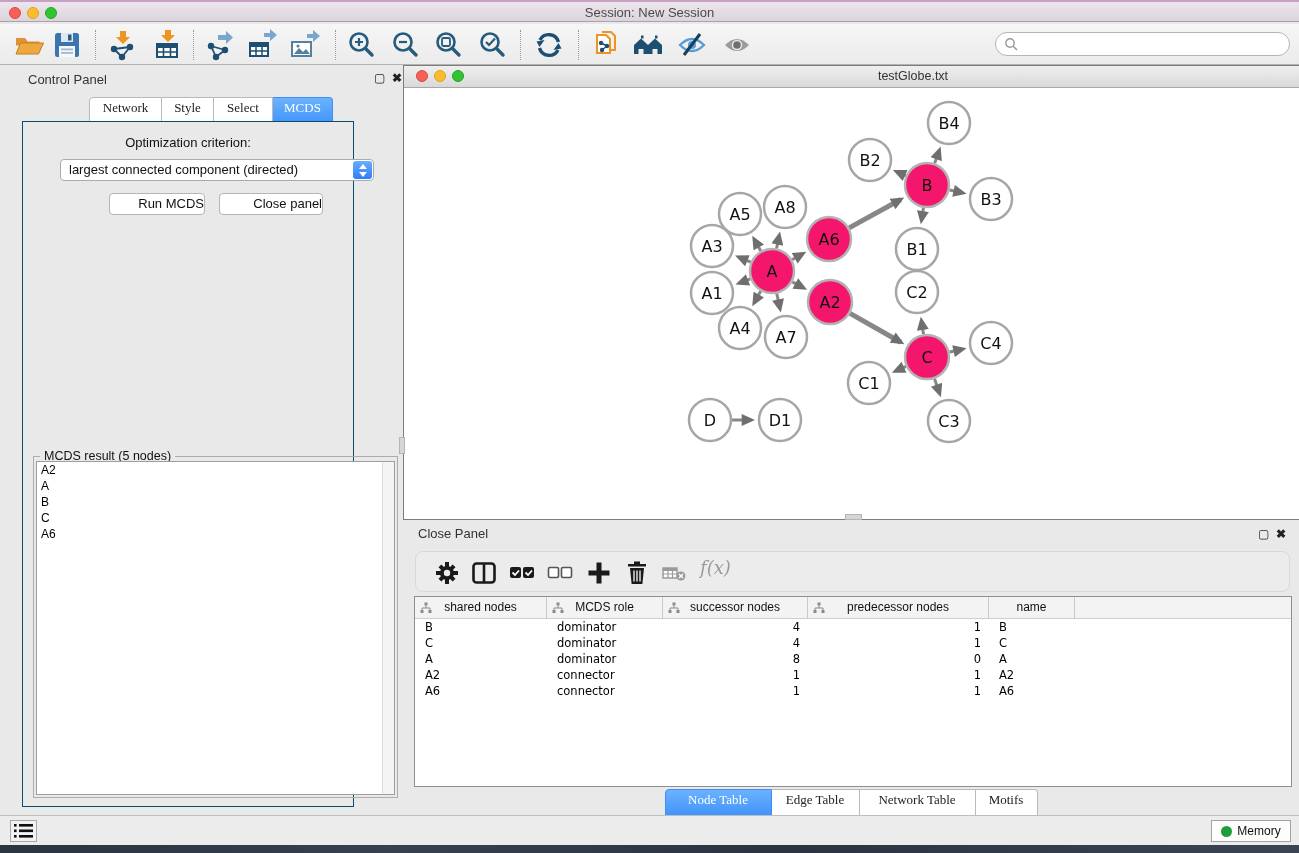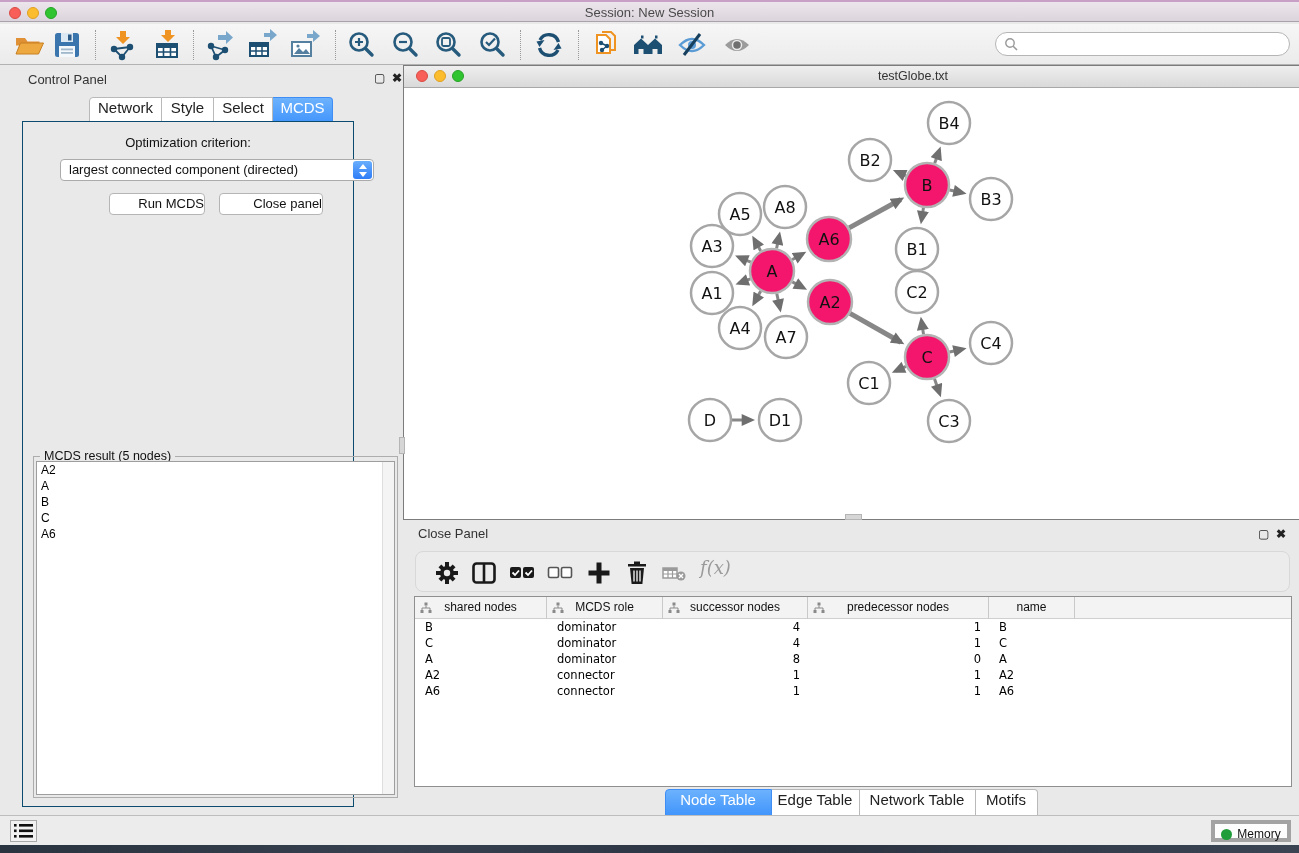--- a/index.html
+++ b/index.html
@@ -29,22 +29,22 @@
     border:none; outline:none; font-size:12px; background:transparent; }
   .searchbox svg { position:absolute; left:8px; top:4px; }
 
   
   .cpanel { position:absolute; left:16px; top:65px; width:390px; height:750px; background:#e9e9e9; }
   .cp-head { position:absolute; left:12px; top:7px; font-size:13px; color:#333; }
   .winbtn { position:absolute; top:6px; font-size:12px; color:#222; line-height:14px; cursor:default; }
   .cp-box { position:absolute; left:6px; top:56px; width:332px; height:686px;
     border:1px solid #0c4a6e; background:#e9e9e9; }
   .tabrow { position:absolute; left:0; right:0; display:flex; justify-content:center; }
-  .tabbtn { height:31px; line-height:19px; text-align:center; font-size:15px; color:#222;
-    background:#fff; border:1px solid #b9b9b9; border-left:none; cursor:default; }
+  .tabbtn { height:31px; line-height:19px; text-align:center; font-size:13px; color:#222;
+    background:#fff; border:1px solid #b9b9b9; border-left:none; cursor:default;font-family:Liberation Serif, serif; }
   .tabbtn:first-child { border-left:1px solid #b9b9b9; border-radius:4px 0 0 4px; }
   .tabbtn:last-child { border-radius:0 4px 4px 0; }
   .tabbtn.sel { background:linear-gradient(#6cb2fd,#3b90fc); border-color:#3f8ef5; color:#fff; }
   .opt-label { position:absolute; left:0; width:100%; text-align:center; font-size:13px; color:#111; }
   .selectbox { position:absolute; left:37px; top:37px; width:314px; height:22px;
     background:#fff; border:1px solid #ababab; border-radius:4px; font-size:13px;
     line-height:20px; padding-left:8px; color:#111; }
   .stepper { position:absolute; right:1px; top:1px; width:19px; height:18px;
     background:linear-gradient(#69aefd,#2f7df7); border-radius:3px; margin:0; }
   .stepper svg { position:absolute; left:3.5px; top:2px; }
@@ -94,21 +94,21 @@
   .al { padding-left:10px; text-align:left; }
   .ar { padding-right:8px; text-align:right; }
   .tabs-bottom { position:absolute; left:0; right:0; top:268px; }
 
   
   .statusbar { position:absolute; left:0; top:815px; width:1299px; height:30px;
     background:#ececec; border-top:1px solid #bdbdbd; }
   .listbtn { position:absolute; left:10px; top:4px; width:27px; height:22px;
     background:#f2f2f2; border:1px solid #a9a9a9; }
   .membtn { position:absolute; right:8px; top:4px; width:80px; height:22px; background:#fdfdfd;
-    border:4px solid #a3a3a3; font-size:12px; color:#111; text-align:center; line-height:20px; }
+    border:1px solid #a3a3a3; font-size:12px; color:#111; text-align:center; line-height:20px; }
   .memdot { display:inline-block; width:11px; height:11px; border-radius:50%;
     background:#1f9d3a; margin-right:5px; vertical-align:-1.5px; }
   .desktopstrip { position:absolute; left:0; top:845px; width:1299px; height:8px;
     background:linear-gradient(90deg,#2a3340,#36404e 30%,#2b3341 60%,#3a4452); }
 </style>
 </head>
 <body>
 
 <div id="app">
 

